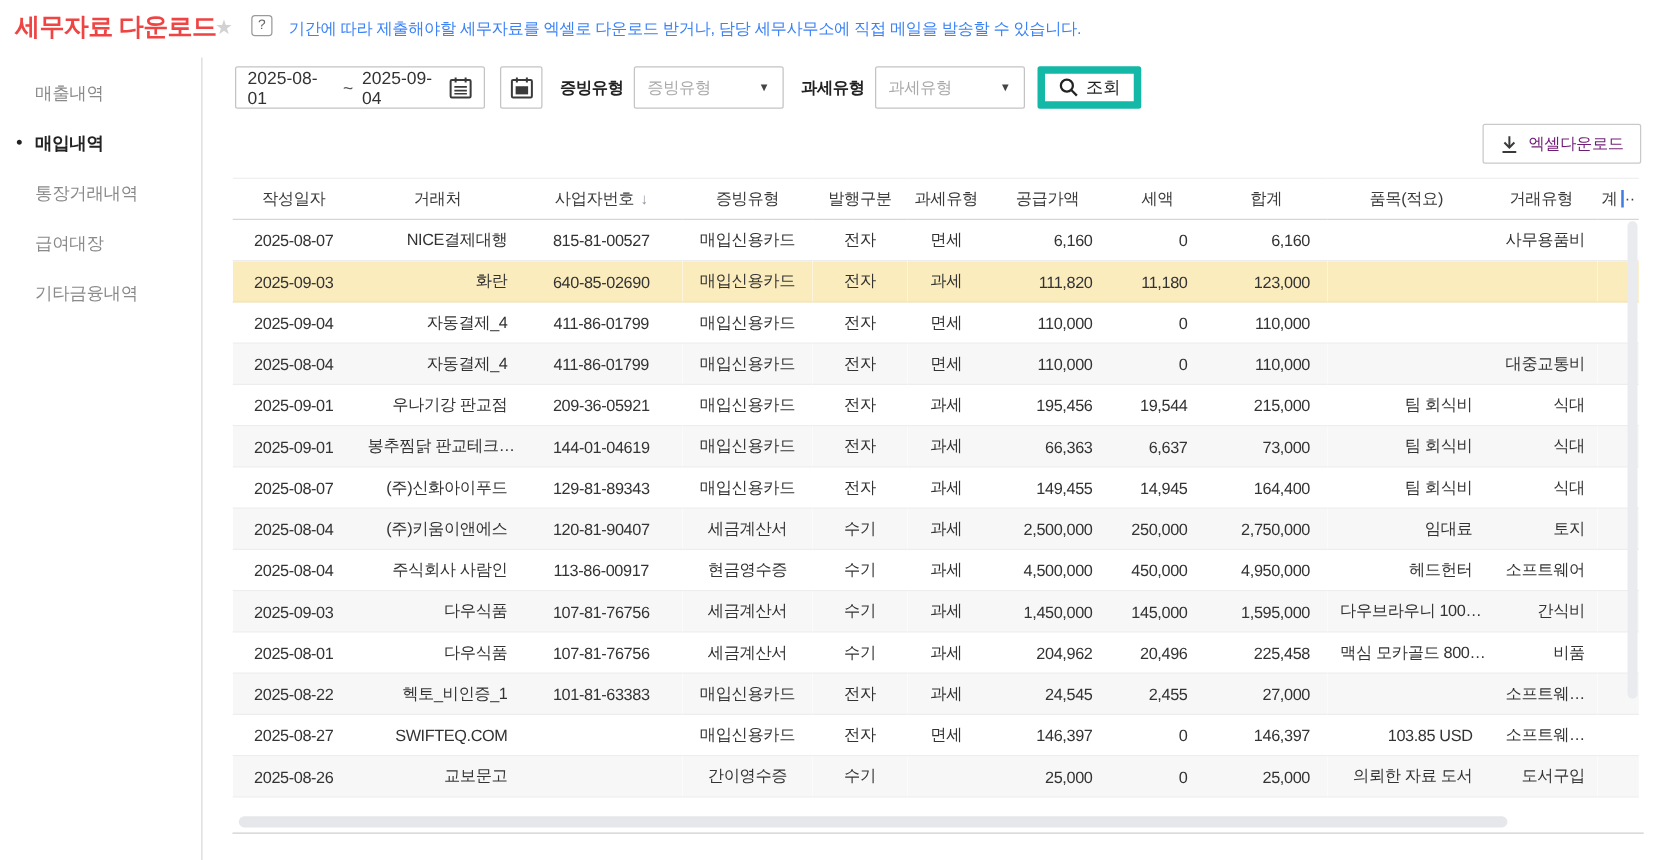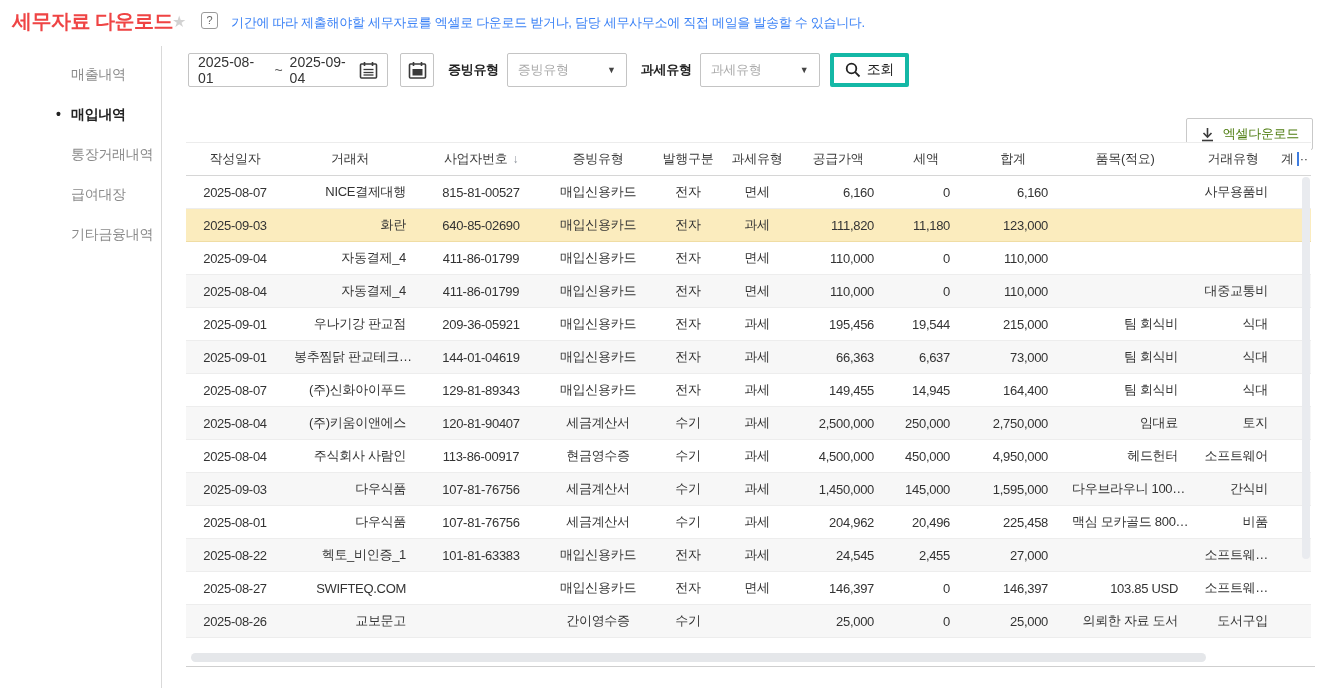--- a/index.html
+++ b/index.html
@@ -11,21 +11,21 @@
   
   .page-title{ position:absolute; left:12px; top:8px; font-size:20px; font-weight:700; color:#ef4444; letter-spacing:-0.5px;}
   .star{ position:absolute; left:172px; top:12px; font-size:16px; color:#d2d2d2; cursor:pointer;}
   .help{
     position:absolute; left:201px; top:12px; width:17px; height:17px;
     border:1px solid #9a9a9a; border-radius:3px; color:#666; font-size:11px;
     text-align:center; line-height:15px; cursor:pointer; background:#fff;
   }
   .page-desc{ position:absolute; left:231px; top:14px; font-size:13px; color:#3b82f6; letter-spacing:-0.3px;}
   
-  .sidebar{ position:absolute; left:0; top:46px; width:162px; height:642px; border-right:1px solid #d9d9d9; padding-top:9px;padding-left:43px;}
+  .sidebar{ position:absolute; left:0; top:46px; width:162px; height:642px; border-right:1px solid #d9d9d9; padding-top:9px;}
   .side-item{ position:relative; height:40px; display:flex; align-items:center; padding-left:28px; font-size:14px; color:#8a8a8a; cursor:pointer; letter-spacing:-0.3px;}
   .side-item.active{ color:#222; font-weight:700;}
   .side-item .bullet{ position:absolute; left:13px; top:50%; transform:translateY(-58%); color:#222; font-size:14px;}
   
   .filter-bar{ position:absolute; left:188px; top:53px; height:34px; display:flex; align-items:center;}
   .date-range{
     width:200px; height:34px; border:1px solid #c4c4c4; border-radius:2px; background:#fff;
     display:flex; align-items:center; padding:0 9px; font-size:14px; color:#333; cursor:pointer;
   }
   .date-range .sep{ margin:0 7px; color:#555;}
@@ -35,29 +35,29 @@
     background:#fff; display:flex; align-items:center; justify-content:center; cursor:pointer;
   }
   .f-label{ margin-left:14px; font-size:13px; font-weight:700; color:#222; letter-spacing:-0.3px;}
   .select{
     width:120px; height:34px; margin-left:8px; border:1px solid #c4c4c4; border-radius:2px; background:#fff;
     display:flex; align-items:center; justify-content:space-between; padding:0 10px; cursor:pointer;
   }
   .select .ph{ font-size:13px; color:#aaa; letter-spacing:-0.3px;}
   .select .caret{ font-size:9px; color:#444;}
   .search-btn{
-    height:34px; margin-left:10px; border:4px solid #14b8a6; border-radius:2px; background:#fff;
+    height:34px; margin-left:10px; border:6px solid #14b8a6; border-radius:2px; background:#fff;
     display:flex; align-items:center; padding:0 11px; cursor:pointer; font-size:14px; color:#222; letter-spacing:-0.3px;
   }
   .search-btn svg{ margin-right:6px; }
   
   .excel-btn{
     position:absolute; top:99px; right:16px; height:32px; border:1px solid #c9c9c9; border-radius:2px;
     background:#fff; display:flex; align-items:center; padding:0 13px; cursor:pointer;
-    font-size:13px; color:#4d7c0f; letter-spacing:-0.3px;margin-top:19px;
+    font-size:13px; color:#701a75; letter-spacing:-0.3px;
   }
   .excel-btn svg{ margin-right:8px; }
   
   .table-wrap{
     position:absolute; left:186px; top:142px; width:1129px; height:525px;
     overflow:hidden; border-bottom:1px solid #cfcfcf;
   }
   table{ width:1125px; border-collapse:collapse; table-layout:fixed; }
   th{
     height:33px; font-size:13px; font-weight:400; color:#3a3a3a; background:#fff;

